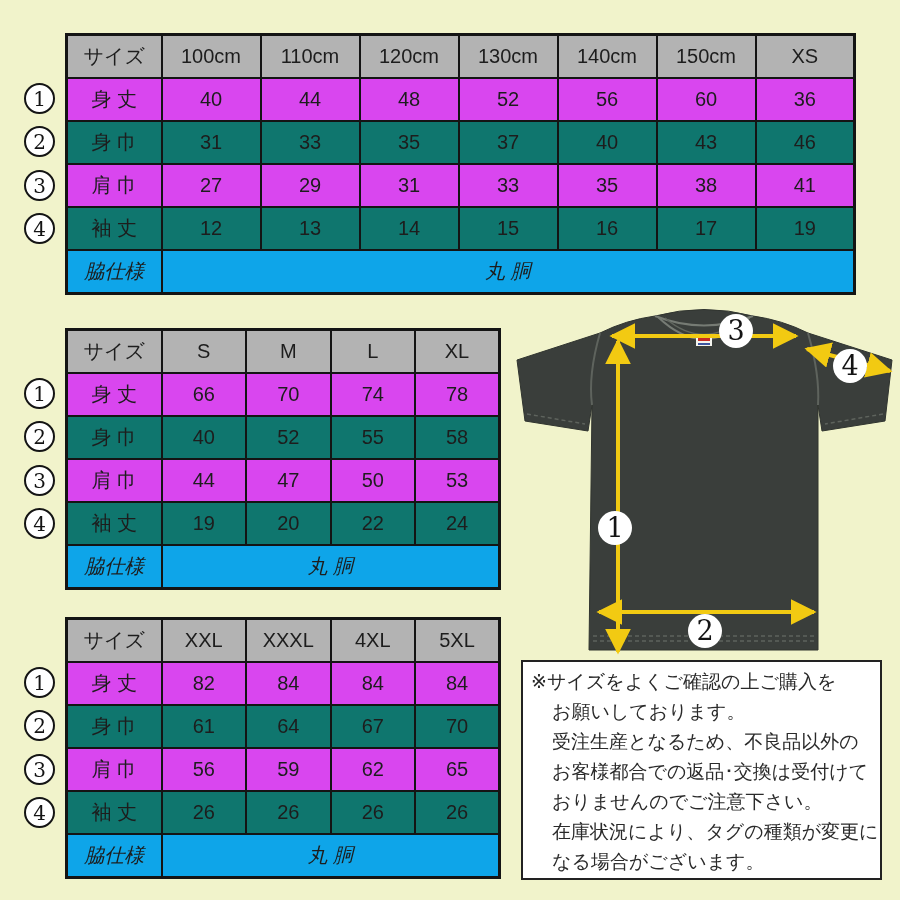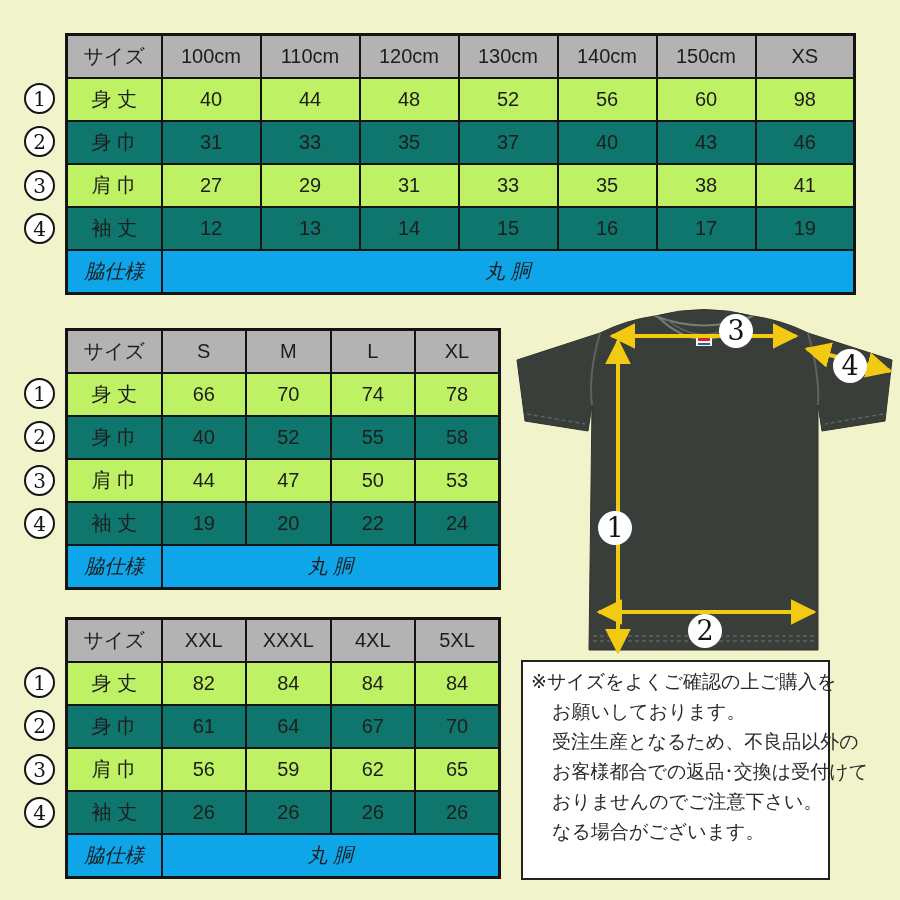--- a/index.html
+++ b/index.html
@@ -15,41 +15,41 @@
     border:3px solid #141414;background:#fff;
   }
   table.size-table td{
     border:2px solid #141414;
     text-align:center;vertical-align:middle;
     font-size:20px;color:#1d1d1d;
     height:41px;padding:0;overflow:hidden;white-space:nowrap;
   }
   tr.hdr td{background:#b3b3b3;}
   tr.gray td{background:#0f766e;}
-  tr.white td{background:#bef264;text-align:center;}
+  tr.white td{background:#d946ef;text-align:center;}
   tr.footer td{background:#0ea5e9;font-style:italic;}
   td.lbl{font-size:21px;margin-left:48px;}
   
   .circ{
     position:absolute;left:-41px;width:27px;height:27px;
     border:2px solid #141414;border-radius:50%;background:#fff;
     display:flex;align-items:center;justify-content:center;
     font-family:"DejaVu Serif","Liberation Serif",serif;
     font-size:20px;color:#141414;
   }
   .c1{top:50px;} .c2{top:93px;} .c3{top:137px;} .c4{top:180px;}
   
   .shirt-svg{position:absolute;left:500px;top:305px;}
   .marker-num{
     font-family:"DejaVu Serif","Liberation Serif",serif;
     font-size:27px;fill:#141414;text-anchor:middle;
   }
   
   .notice{
-    position:absolute;left:521px;top:660px;width:309px;height:220px;
+    position:absolute;left:521px;top:660px;width:361px;height:220px;
     background:#ffffff;border:2px solid #222;box-sizing:border-box;
     padding:5px 6px 0 8px;
     font-size:19px;line-height:30px;color:#2a2a2a;
     white-space:nowrap;
   }
   .notice .line{height:30px;}
   .notice .ind{padding-left:21px;}
 </style>
 </head>
 <body>
@@ -84,21 +84,21 @@
         <td>XS</td>
       </tr>
       <tr class="white">
         <td class="lbl">身 丈</td>
         <td>40</td>
         <td>44</td>
         <td>48</td>
         <td>52</td>
         <td>56</td>
         <td>60</td>
-        <td>98</td>
+        <td>36</td>
       </tr>
       <tr class="gray">
         <td class="lbl">身 巾</td>
         <td>31</td>
         <td>33</td>
         <td>35</td>
         <td>37</td>
         <td>40</td>
         <td>43</td>
         <td>46</td>
@@ -290,16 +290,17 @@
     <circle cx="205" cy="326" r="17" fill="#ffffff"></circle>
     <text class="marker-num" x="205" y="335">2</text>
   </svg>
 
   <div class="notice">
     <div class="line">※サイズをよくご確認の上ご購入を</div>
     <div class="line ind">お願いしております。</div>
     <div class="line ind">受注生産となるため、不良品以外の</div>
     <div class="line ind">お客様都合での返品･交換は受付けて</div>
     <div class="line ind">おりませんのでご注意下さい。</div>
+    <div class="line ind">在庫状況により、タグの種類が変更に</div>
     <div class="line ind">なる場合がございます。</div>
   </div>
 
 </div>
 
 </body></html>

